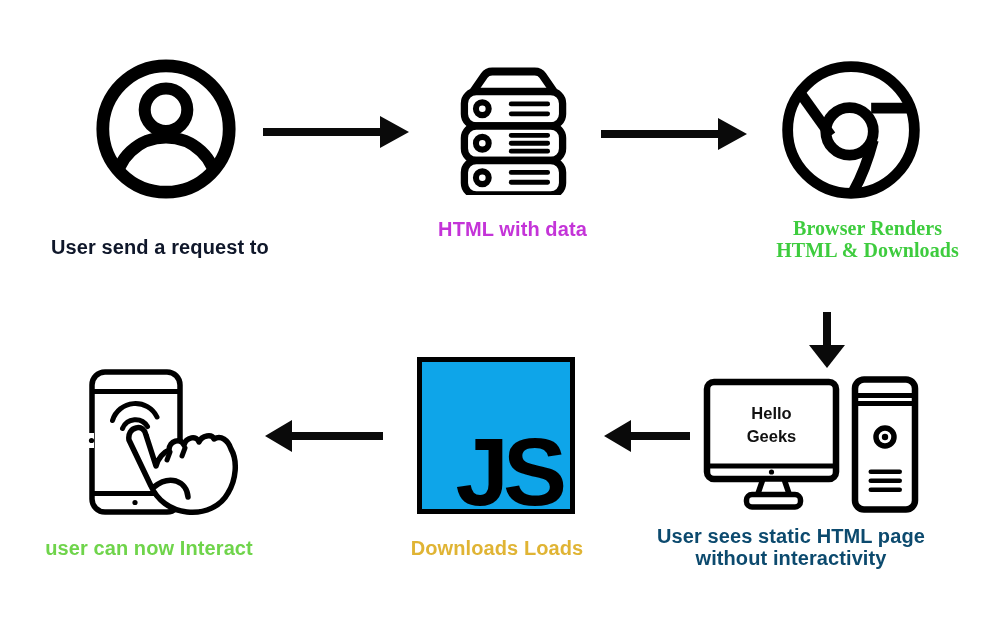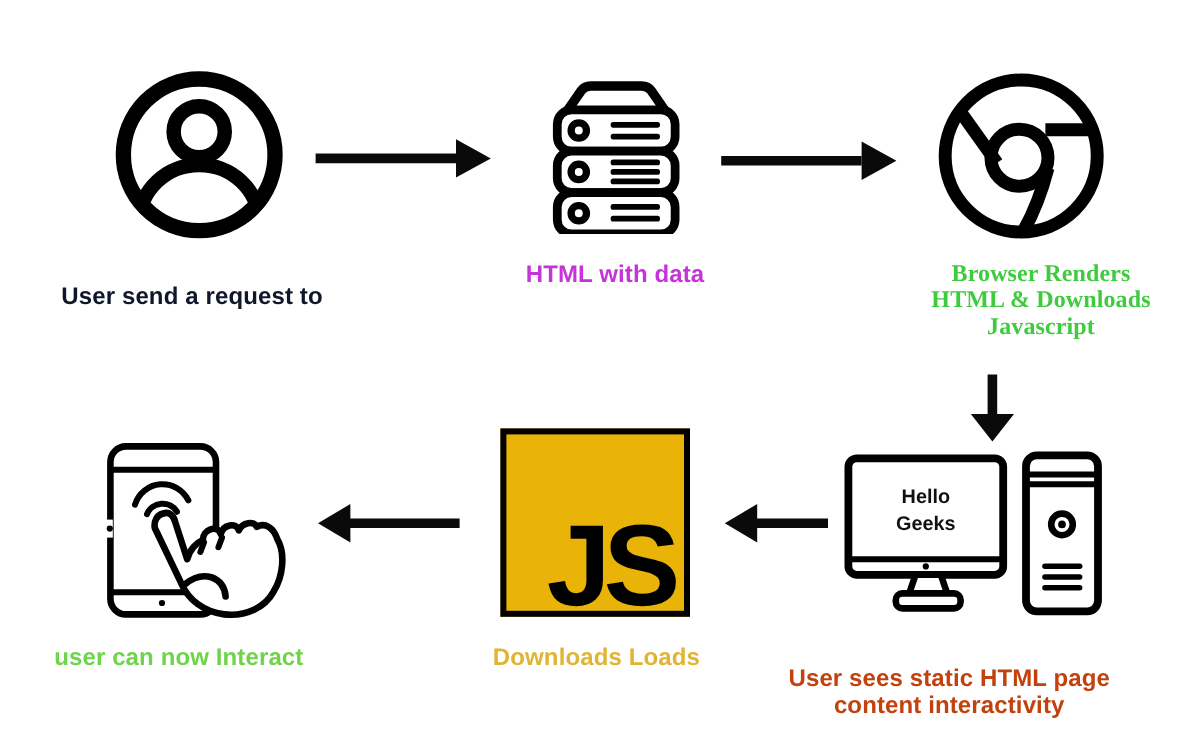--- a/index.html
+++ b/index.html
@@ -7,21 +7,21 @@
     width:1000px;height:628px;background:#ffffff;position:relative;
     font-family:"Liberation Sans", sans-serif;overflow:hidden;
   }
   .caption{
     position:absolute;text-align:center;font-weight:700;font-size:20px;
     line-height:22px;letter-spacing:0.1px;
   }
   .icon-svg{position:absolute;display:block;}
   .js-box{
     position:absolute;left:417px;top:357px;width:148px;height:147px;
-    border:5px solid #000;background:#eab308;overflow:hidden;
+    border:5px solid #000;background:#0ea5e9;overflow:hidden;
   }
   .js-box .js-text{
     position:absolute;right:9px;bottom:2px;font-weight:700;font-size:96px;
     line-height:0.73;letter-spacing:-6px;color:#000;
   }
 </style>
 </head>
 <body>
 
 <svg class="icon-svg" style="left:95px;top:57px" width="142" height="144" viewBox="0 0 100 100">
@@ -138,26 +138,25 @@
   <div>User send a request to</div>
 </div>
 
 <div class="caption" style="left: 385px; top: 218px; width: 255px; color: rgb(196, 52, 216);">
   <div>HTML with data</div>
 </div>
 
 <div class="caption" style="left: 740px; top: 217px; width: 255px; color: rgb(62, 204, 62); font-family: Liberation Serif, serif;">
   <div>Browser Renders</div>
   <div>HTML &amp; Downloads</div>
-  <div>Javascript</div>
 </div>
 
-<div class="caption" style="left: 635px; top: 525px; width: 312px; color: #c2410c; margin-top: 30px;">
+<div class="caption" style="left: 635px; top: 525px; width: 312px; color: #0c4a6e;">
   <div>User sees static HTML page</div>
-  <div>content interactivity</div>
+  <div>without interactivity</div>
 </div>
 
 <div class="caption" style="left: 387px; top: 537px; width: 220px; color: rgb(224, 180, 52);">
   <div>Downloads Loads</div>
 </div>
 
 <div class="caption" style="left: 8px; top: 537px; width: 282px; color: rgb(111, 212, 75);">
   <div>user can now Interact</div>
 </div>
 

